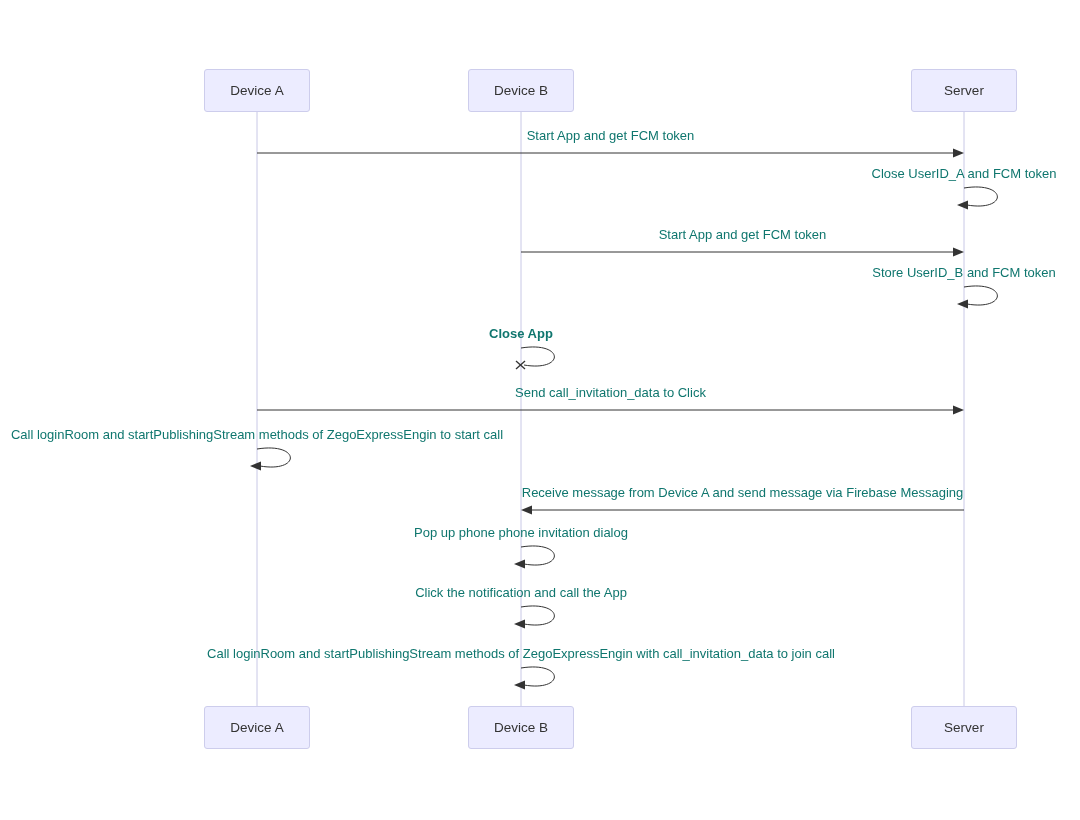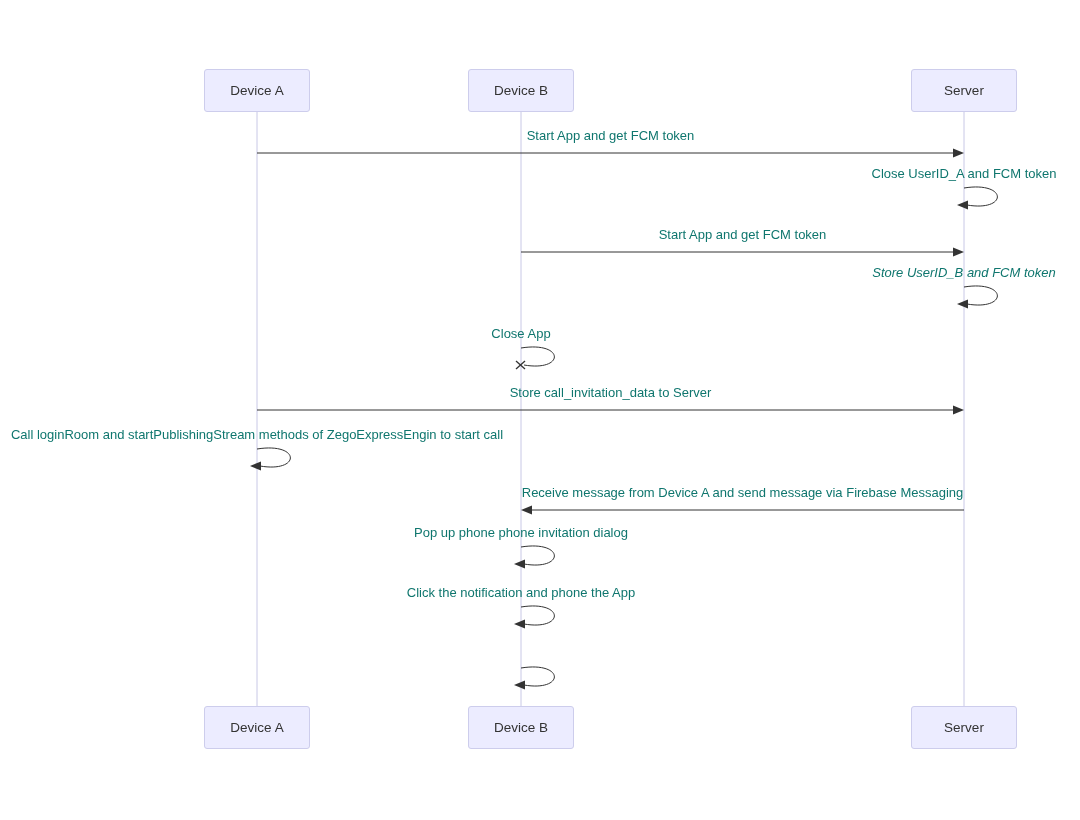--- a/index.html
+++ b/index.html
@@ -91,20 +91,21 @@
     </div>
     <div class="actor-box" style="left: 911px; top: 69px;">
       <span>Server</span>
     </div>
     <div class="actor-box" style="left: 911px; top: 706px;">
       <span>Server</span>
     </div>
     <div class="msg-label" style="left: 610.5px; top: 135px;">Start App and get FCM token</div>
     <div class="msg-label" style="left: 964px; top: 173px;">Close UserID_A and FCM token</div>
     <div class="msg-label" style="left: 742.5px; top: 234px;">Start App and get FCM token</div>
-    <div class="msg-label" style="left: 964px; top: 272px; font-style: italic;">Store UserID_B and FCM token</div>
-    <div class="msg-label" style="left: 521px; top: 333px;">Close App</div>
-    <div class="msg-label" style="left: 610.5px; top: 392px;">Store call_invitation_data to Server</div>
+    <div class="msg-label" style="left: 964px; top: 272px;">Store UserID_B and FCM token</div>
+    <div class="msg-label" style="left: 521px; top: 333px; font-weight: bold;">Close App</div>
+    <div class="msg-label" style="left: 610.5px; top: 392px;">Send call_invitation_data to Click</div>
     <div class="msg-label" style="left: 257px; top: 434px;">Call loginRoom and startPublishingStream methods of ZegoExpressEngin to start call</div>
     <div class="msg-label" style="left: 742.5px; top: 492px; text-align: right;">Receive message from Device A and send message via Firebase Messaging</div>
     <div class="msg-label" style="left: 521px; top: 532px;">Pop up phone phone invitation dialog</div>
-    <div class="msg-label" style="left: 521px; top: 592px;">Click the notification and phone the App</div>
+    <div class="msg-label" style="left: 521px; top: 592px;">Click the notification and call the App</div>
+    <div class="msg-label" style="left: 521px; top: 653px;">Call loginRoom and startPublishingStream methods of ZegoExpressEngin with call_invitation_data to join call</div>
   </div>
 
 </body></html>

